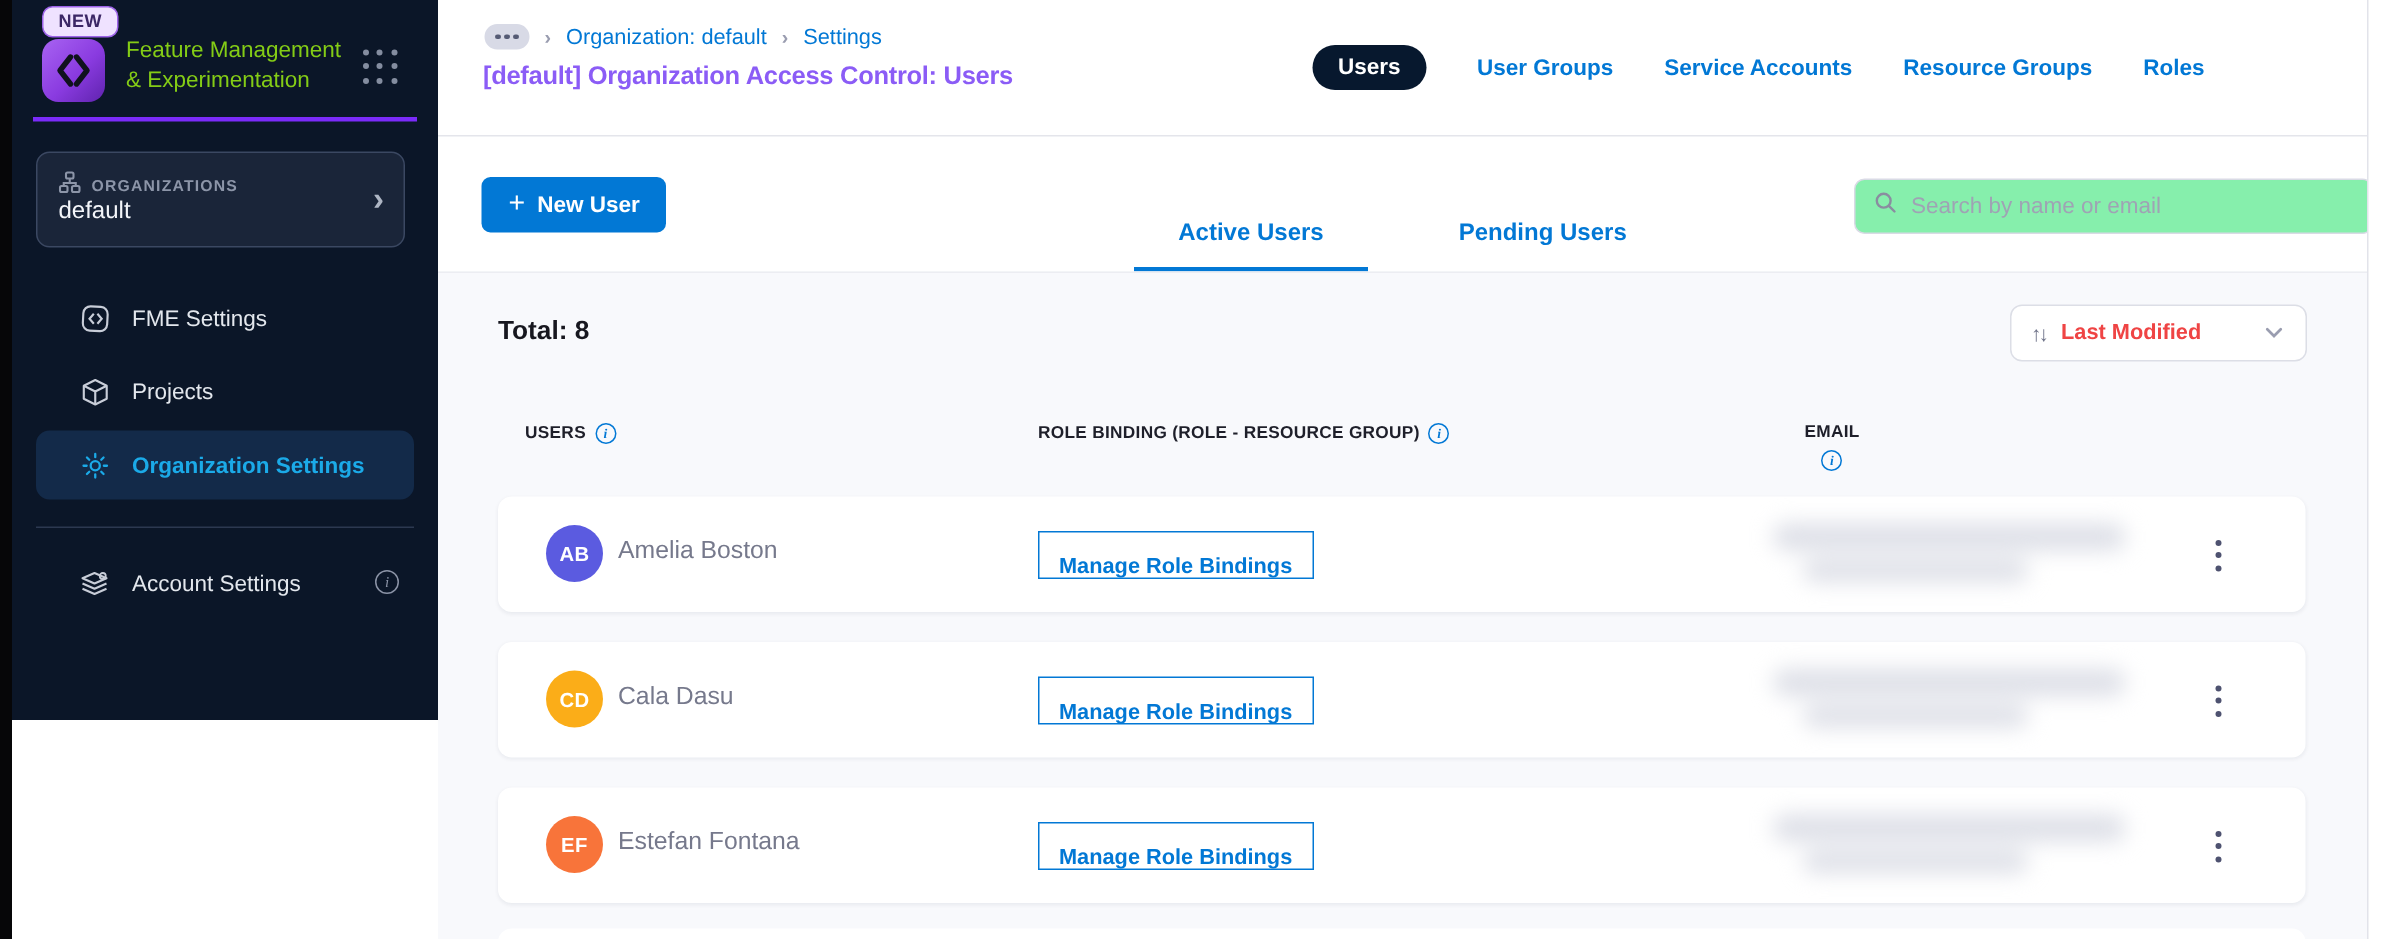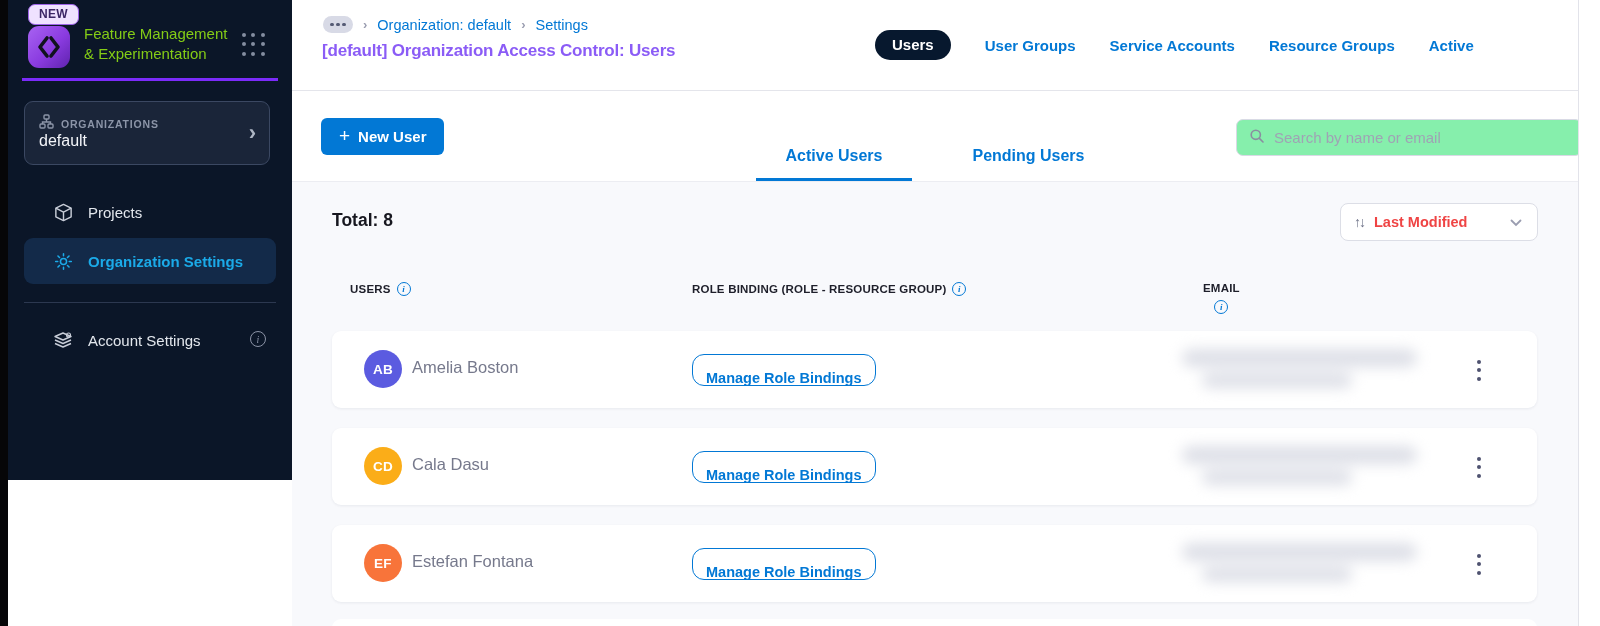--- a/index.html
+++ b/index.html
@@ -75,21 +75,21 @@
   .ch-users { left:58px; } .ch-role { left:400px; } .ch-email { left:911px;flex-direction:column; }
   .info-i { width:14px; height:14px; border-radius:50%; border:1.3px solid #0278D5; color:#0278D5; font-size:9px;
     display:inline-flex; align-items:center; justify-content:center; font-family:"Liberation Serif",serif; font-style:italic; cursor:pointer; }
 
   .row-card { position:absolute; left:40px; width:1205px; height:77px; background:#fff; border-radius:9px; box-shadow:0 1px 3px rgba(20,30,60,.07); }
   .r0 { top:149px; } .r1 { top:246px; } .r2 { top:343px; } .r3 { top:437px; height:10px; box-shadow:none; border-radius:9px 9px 0 0; }
   .avatar { position:absolute; left:32px; top:19px; width:38px; height:38px; border-radius:50%; color:#fff; font-size:13.5px; font-weight:bold;
     display:flex; align-items:center; justify-content:center; letter-spacing:.3px; }
   .user-name { position:absolute; left:80px; top:27px; font-size:16.5px; color:#76798C; }
   .btn-manage { position:absolute; left:360px; top:23px; height:31px; background:#fff; border:1.5px solid #0278D5; color:#0278D5;
-    font-family:inherit; font-size:14.5px; font-weight:bold; border-radius:12px; padding:15px 13px; cursor:pointer; }
+    font-family:inherit; font-size:14.5px; font-weight:bold; border-radius:0; padding:15px 13px; cursor:pointer; }
   .email-blur { position:absolute; left:840px; top:10px; width:260px; height:56px; filter:blur(7px); }
   .email-blur i { position:absolute; background:#DDDFE7; border-radius:9px; }
   .email-blur .l1 { left:10px; top:8px; width:235px; height:18px; }
   .email-blur .l2 { left:30px; top:32px; width:150px; height:15px; }
   .kebab { position:absolute; left:1138px; top:24px; width:18px; height:30px; display:flex; flex-direction:column; align-items:center; justify-content:center; gap:4.5px; cursor:pointer; }
   .kebab i { width:4px; height:4px; border-radius:50%; background:#4E5270; }
 
   .right-gutter { position:absolute; left:1578px; top:0; width:22px; height:626px; background:#fff; border-left:1px solid #E2E3EA; }
 </style>
 </head>
@@ -132,20 +132,29 @@
         </span>
         <span class="org-label">ORGANIZATIONS</span>
       </div>
       <div class="org-value">default</div>
       <div class="org-chev">›</div>
     </div>
 
     <nav class="nav">
       <div class="nav-item">
         <span class="nv-ic">
+          <svg width="21" height="21" viewBox="0 0 22 22" fill="none" stroke="#C8CDD8" stroke-width="1.5">
+            <rect x="2.5" y="2.5" width="17" height="17" rx="5" transform="rotate(3 11 11)"></rect>
+            <path d="M10 7.5 L7 11 L10 14.5 M12.5 7.5 L15.5 11 L12.5 14.5"></path>
+          </svg>
+        </span>
+        <span>FME Settings</span>
+      </div>
+      <div class="nav-item">
+        <span class="nv-ic">
           <svg width="21" height="21" viewBox="0 0 22 22" fill="none" stroke="#C8CDD8" stroke-width="1.5" stroke-linejoin="round">
             <path d="M11 2.5 L19 6.5 V15.5 L11 19.5 L3 15.5 V6.5 Z"></path>
             <path d="M3 6.5 L11 10.5 L19 6.5 M11 10.5 V19.5"></path>
           </svg>
         </span>
         <span>Projects</span>
       </div>
       <div class="nav-item active">
         <span class="nv-ic">
           <svg width="21" height="21" viewBox="0 0 22 22" fill="none" stroke="#1BAAE8" stroke-width="1.6" stroke-linecap="round">
@@ -184,21 +193,21 @@
         <a class="crumb-link">Organization: default</a>
         <span class="crumb-sep">›</span>
         <a class="crumb-link">Settings</a>
       </div>
       <h1 class="page-title">[default] Organization Access Control: Users</h1>
       <div class="top-tabs">
         <span class="top-tab pill">Users</span>
         <span class="top-tab">User Groups</span>
         <span class="top-tab">Service Accounts</span>
         <span class="top-tab">Resource Groups</span>
-        <span class="top-tab">Active</span>
+        <span class="top-tab">Roles</span>
       </div>
     </header>
 
     <div class="toolbar">
       <button class="btn-new-user">
         <span class="plus">+</span>
         <span>New User</span>
       </button>
       <div class="mid-tabs">
         <span class="mid-tab active">Active Users</span>

